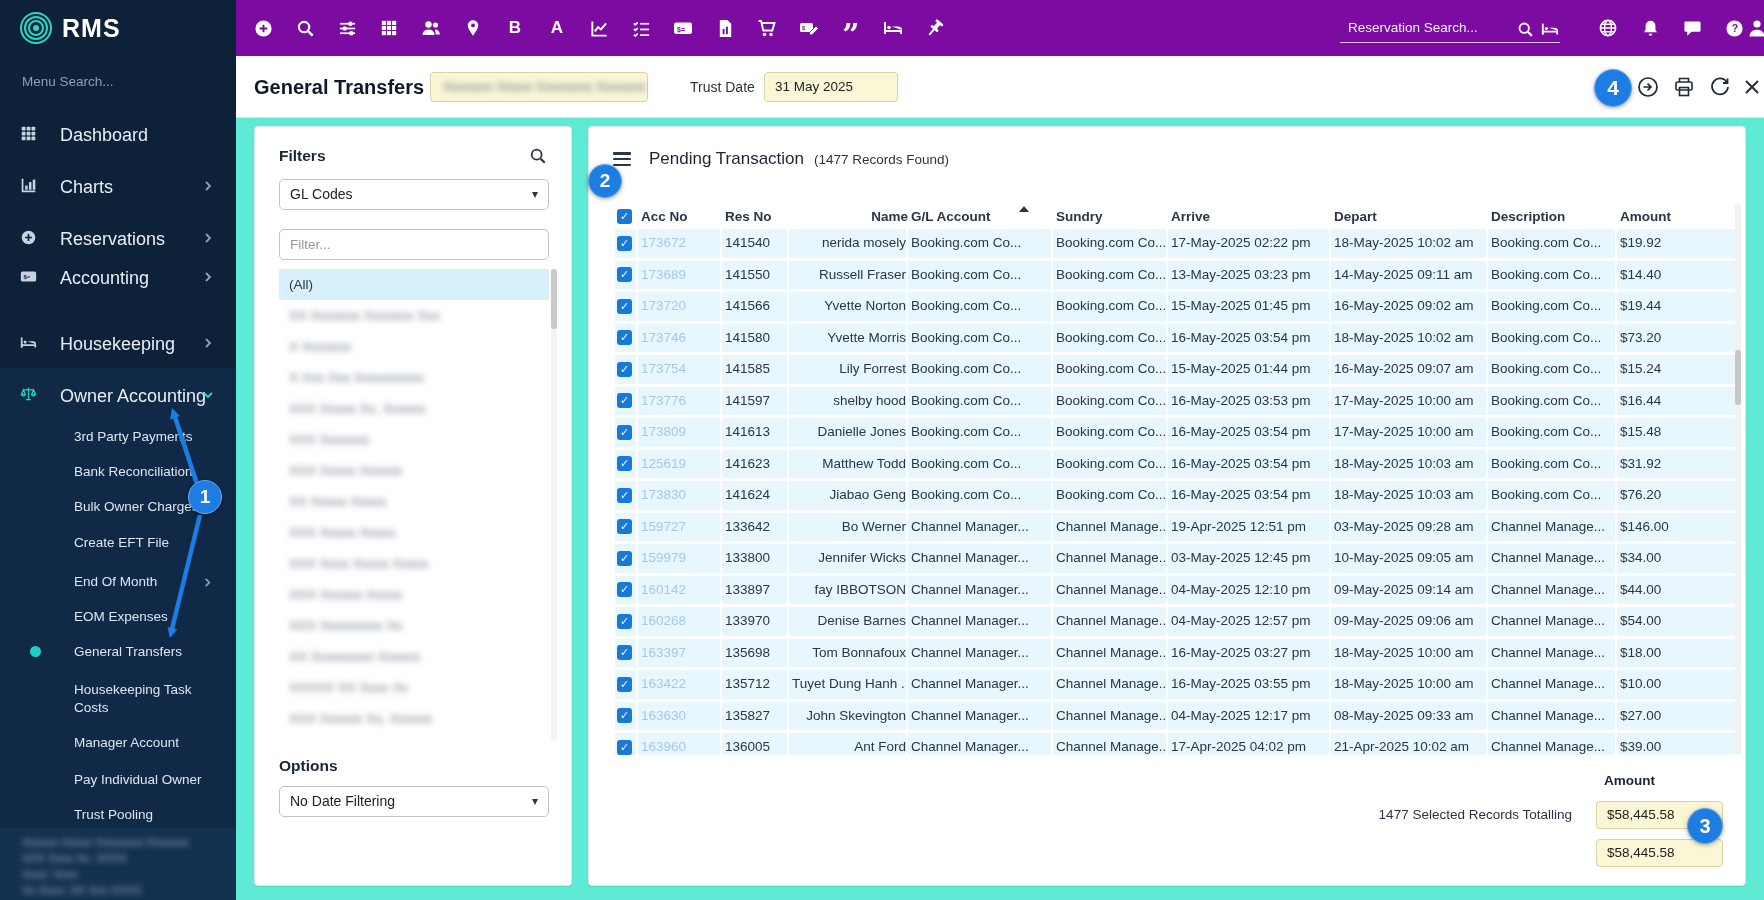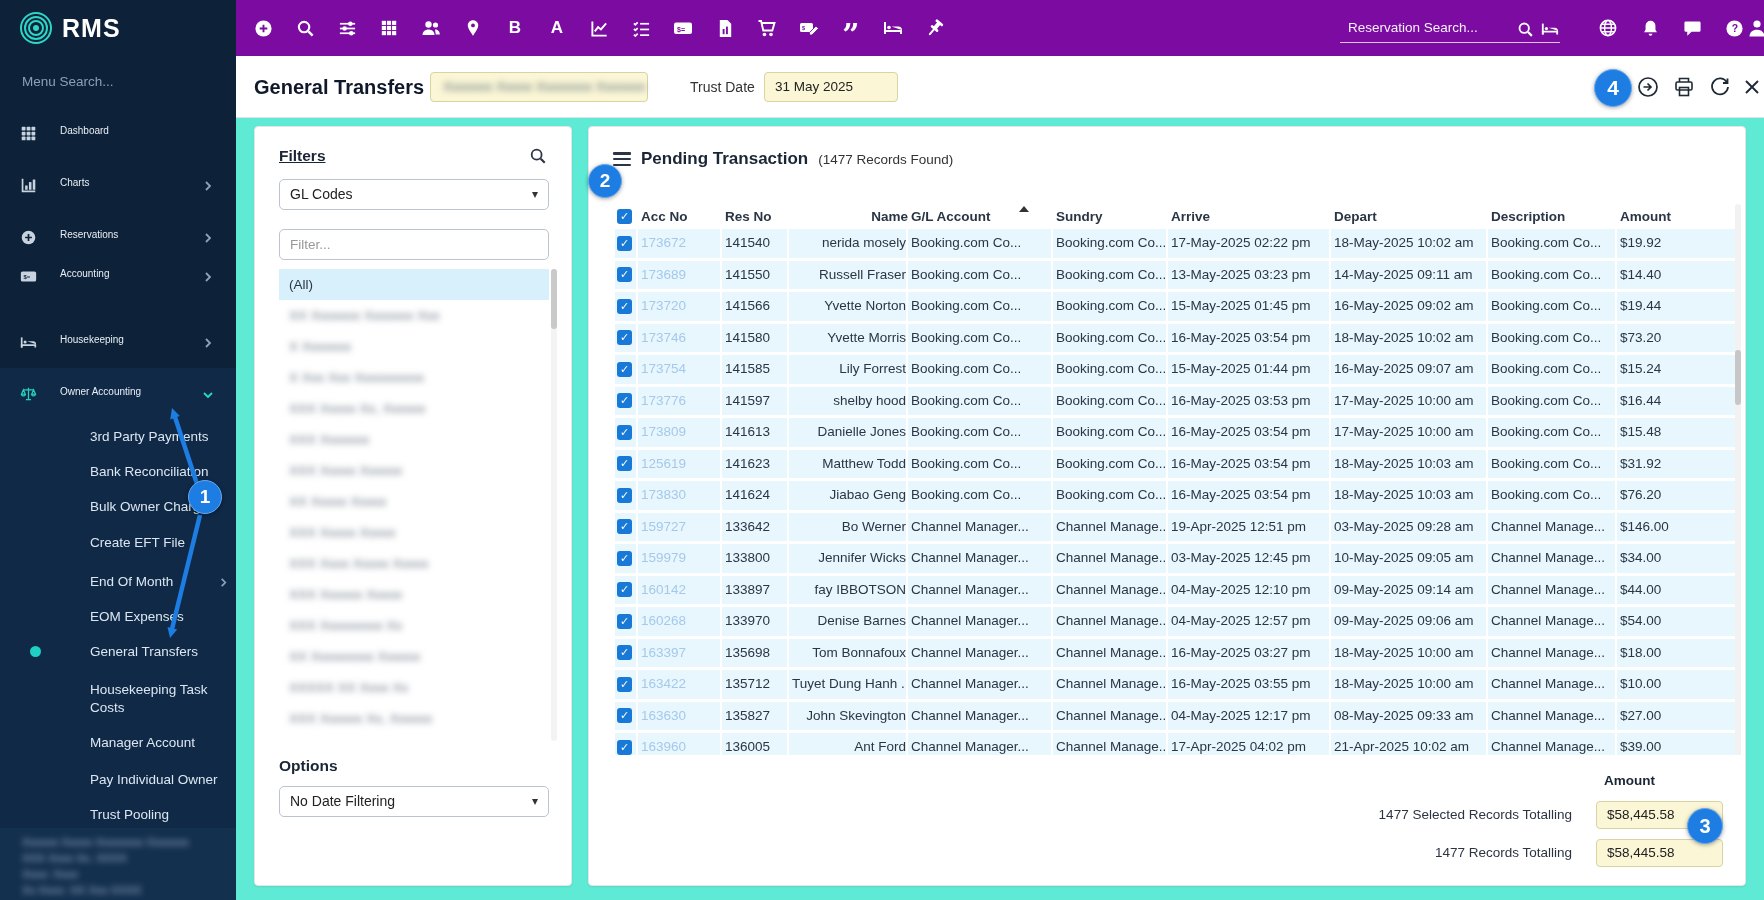--- a/index.html
+++ b/index.html
@@ -9,23 +9,23 @@
   
   .sidebar { position:absolute; left:0; top:0; width:236px; height:900px; background:#0d2138; z-index:5; }
   .sb-expanded { position:absolute; left:0; top:368px; width:236px; height:460px; background:#0f2947; }
   .sb-footer { position:absolute; left:0; top:828px; width:236px; height:72px; background:#14304f; padding:6px 0 0 22px; }
   .sb-footer div { font-size:11.5px; line-height:16px; color:#9fb3cc; filter:blur(3px); white-space:nowrap; }
   .sb-logo { position:absolute; left:18px; top:10px; display:flex; align-items:center; gap:8px; }
   .sb-logo .rms { color:#fff; font-weight:bold; font-size:25px; letter-spacing:1px; }
   .sb-search { position:absolute; left:22px; top:74px; color:#8ba0b6; font-size:13.5px; }
   .sb-item { position:absolute; left:0; width:236px; height:24px; cursor:pointer; }
   .sb-item .ic { position:absolute; left:20px; top:2px; width:17px; height:17px; }
-  .sb-item .lbl { position:absolute; left:60px; top:2px; font-size:10px; color:#e8eef5; }
+  .sb-item .lbl { position:absolute; left:60px; top:2px; font-size:18px; color:#e8eef5; }
   .sb-item .chev { position:absolute; left:202px; top:5px; }
-  .sb-sub { position:absolute; left:90px; width:150px; font-size:13.5px; color:#dce6f0; cursor:pointer; line-height:18px; }
+  .sb-sub { position:absolute; left:74px; width:150px; font-size:13.5px; color:#dce6f0; cursor:pointer; line-height:18px; }
   .sb-dot { position:absolute; left:30px; top:646px; width:11px; height:11px; border-radius:50%; background:#1fd0c4; }
 
   
   .topbar { position:absolute; left:236px; top:0; width:1528px; height:56px; background:#7b0ba1; z-index:4; }
   .tb-ic { position:absolute; top:16px; width:24px; height:24px; display:flex; align-items:center; justify-content:center; cursor:pointer; }
   .tb-ic .bl { color:#fff; font-weight:bold; font-size:17px; }
   .tb-search-text { position:absolute; left:1112px; top:20px; color:rgba(255,255,255,.95); font-size:13.5px; cursor:text; }
   .tb-underline { position:absolute; left:1104px; top:42px; width:220px; height:1px; background:rgba(255,255,255,.75); }
 
   
@@ -37,38 +37,38 @@
   .ph-trust-lbl { position:absolute; left:454px; top:0; line-height:62px; font-size:14px; color:#333; }
   .ph-date { position:absolute; left:528px; top:16px; width:134px; height:30px; line-height:28px; padding-left:10px; }
   .ph-ic { position:absolute; top:20px; width:22px; height:22px; cursor:pointer; }
 
   
   .card { position:absolute; background:#fff; border:1px solid #e2e5ea; border-radius:4px; box-shadow:0 1px 2px rgba(0,0,0,.08); }
   .filters-card { left:254px; top:126px; width:318px; height:760px; }
   .table-card  { left:588px; top:126px; width:1158px; height:760px; }
 
   
-  .f-title { position:absolute; left:24px; top:20px; font-size:15.5px; font-weight:bold; color:#1a2535;text-decoration:underline; }
+  .f-title { position:absolute; left:24px; top:20px; font-size:15.5px; font-weight:bold; color:#1a2535; }
   .f-search { position:absolute; right:24px; top:20px; width:18px; height:18px; cursor:pointer; }
   .f-select { position:absolute; left:24px; width:270px; height:31px; border:1px solid #bcc4cd; border-radius:5px; font-size:14px; color:#222; line-height:29px; padding:0 10px; display:flex; justify-content:space-between; cursor:pointer; background:#fff; }
   .f-select .caret { color:#333; font-size:12px; }
   .f-input { position:absolute; left:24px; top:102px; width:270px; height:31px; border:1px solid #bcc4cd; border-radius:5px; font-size:13.5px; color:#999; line-height:29px; padding:0 10px; }
   .f-list { position:absolute; left:24px; top:142px; width:270px; height:472px; overflow:hidden; }
   .f-item { height:31px; line-height:31px; padding-left:10px; font-size:13.5px; color:#2a3645; white-space:nowrap; cursor:pointer; }
   .f-item.sel { background:#d8f0fb; }
   .f-item.blur { color:#6b7785; filter:blur(3px); }
   .f-scroll { position:absolute; left:296px; top:142px; width:6px; height:472px; background:#f3f3f3; border-radius:3px; }
   .f-scroll .thumb { position:absolute; left:0; top:0; width:6px; height:60px; background:#c9c9c9; border-radius:3px; }
   .f-opt { position:absolute; left:24px; top:630px; font-size:15.5px; font-weight:bold; color:#1a2535; }
 
   
   .tc-head { position:absolute; left:24px; top:22px; display:flex; align-items:center; gap:10px; }
   .hamb { width:18px; height:14px; display:flex; flex-direction:column; justify-content:space-between; cursor:pointer; }
   .hamb div { height:2.5px; background:#2a3645; border-radius:1px; }
-  .tc-title { font-size:17px; font-weight:bold; color:#1a2535; margin-left:0; }
+  .tc-title { font-size:17px; font-weight:normal; color:#1a2535; margin-left:8px; }
   .tc-records { font-size:13.5px; color:#333; }
   .thead { position:absolute; left:26px; top:77px; width:1126px; height:25px; display:flex; }
   .thead .cell { font-size:13.5px; font-weight:bold; color:#2a3645; line-height:25px; background:transparent; border:none; }
   .sort-caret { position:absolute; left:430px; top:79px; width:0; height:0; border-left:5px solid transparent; border-right:5px solid transparent; border-bottom:6px solid #333; }
   .rows { position:absolute; left:26px; top:102px; width:1126px; height:526px; overflow:hidden; }
   .trow { display:flex; height:28.5px; margin-bottom:3px; }
   .cell { overflow:hidden; white-space:nowrap; font-size:13.5px; color:#2a3645; line-height:28.5px; background:#e8f6fd; border-right:2px solid #fff; }
   .cell:last-child { border-right:none; }
   .c-check{width:23px; display:flex; align-items:center;} .c-acc{width:84px; padding-left:3px;} .c-res{width:67px; padding-left:3px;}
   .c-name{width:119px; padding-left:3px;text-align:right;} .c-gl{width:145px; padding-left:3px;} .c-sundry{width:115px; padding-left:3px;}
@@ -722,21 +722,20 @@
           <div class="cell c-amount">$39.00</div>
         </div>
       </div>
     <div class="t-scroll">
         <div class="thumb"></div>
       </div>
 
     <div class="tot-amount-lbl">Amount</div>
     <div class="tot-lbl" style="top:674px">1477 Selected Records Totalling</div>
     <div class="yellow-field tot-field" style="top:674px">$58,445.58</div>
-    <div class="tot-lbl" style="top:712px">1477 Records Totalling</div>
     <div class="yellow-field tot-field" style="top:712px">$58,445.58</div>
   </div>
 
   <svg id="arrows" width="80" height="255" viewBox="0 0 80 255">
     <line x1="48" y1="92" x2="25" y2="22" stroke="#1d7de2" stroke-width="4.5"></line>
     <polygon points="22,13 29.8,21 20.2,24.5" fill="#1d7de2"></polygon>
     <line x1="50" y1="120" x2="22" y2="234" stroke="#1d7de2" stroke-width="4.5"></line>
     <polygon points="20,243 27.2,234.5 17.5,232.1" fill="#1d7de2"></polygon>
   </svg>
   <div class="ann" style="left:188px;top:480px;width:34px;height:34px;font-size:19px">1</div>

